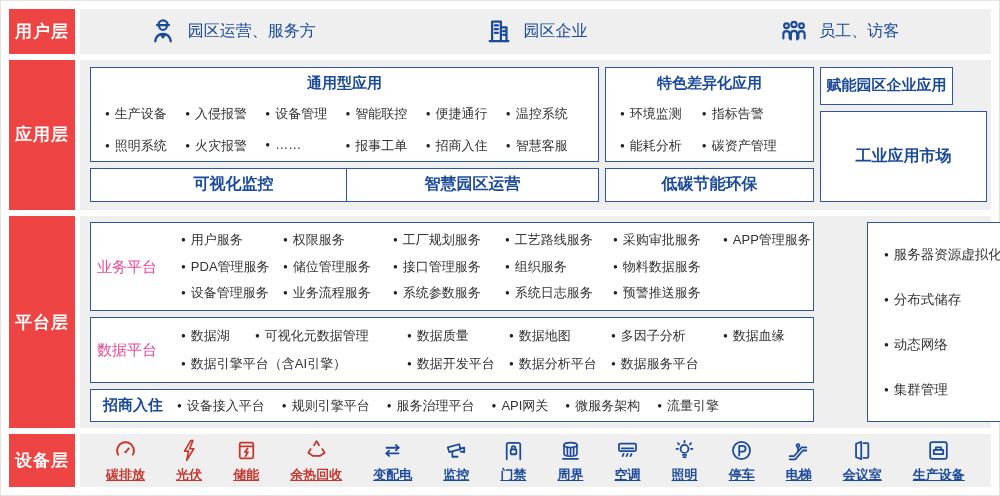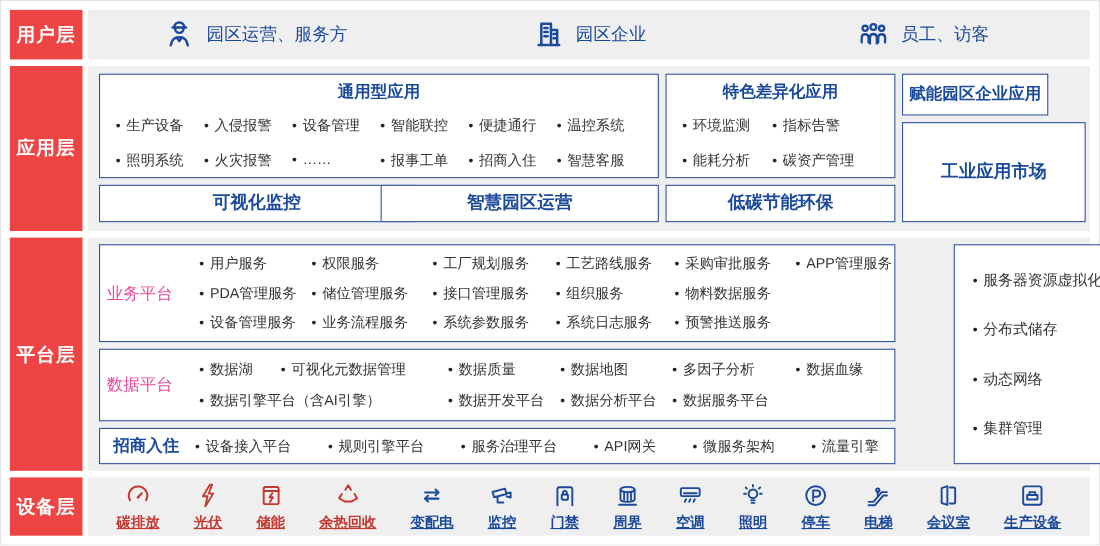--- a/index.html
+++ b/index.html
@@ -31,21 +31,21 @@
   .general-grid{display:grid;grid-template-columns:repeat(6,1fr);row-gap:14px;padding:12px 12px 0 14px;}
   .special-grid{display:grid;grid-template-columns:auto auto;column-gap:20px;row-gap:14px;justify-content:start;padding:12px 8px 0 14px;}
   
   .sub-label{position:absolute;left:6px;top:50%;transform:translateY(-50%);font-size:15px;font-weight:normal;color:#ec4899;white-space:nowrap;}
   .rows-wrap{position:absolute;left:90px;right:6px;top:0;bottom:0;display:flex;flex-direction:column;justify-content:space-evenly;}
   .biz-grid{display:grid;grid-template-columns:102px 110px 112px 108px 110px auto;}
   .data-grid-1{display:grid;grid-template-columns:74px 152px 102px 102px 112px auto;}
   .data-grid-2{display:grid;grid-template-columns:226px 102px 102px auto;}
   .tech-box{display:flex;align-items:center;padding-left:12px;}
   .tech-box .tlabel{font-size:15px;font-weight:bold;color:#1b4a9b;margin-right:14px;white-space:nowrap;}
-  .tech-row{display:flex;gap:33px;}
+  .tech-row{display:flex;gap:17px;}
   .infra-box{display:flex;flex-direction:column;justify-content:center;gap:27px;padding-left:16px;}
   .infra-box .item{font-size:13.5px;}
   
   .devices-content{display:flex;align-items:center;justify-content:space-between;padding:0 26px;}
   .dev{display:flex;flex-direction:column;align-items:center;gap:3px;text-decoration:underline;}
   .dev .dicon{width:25px;height:25px;display:inline-flex;}
   .dev .dlabel{font-size:13px;font-weight:bold;white-space:nowrap;}
   .dev-red{color:#c5382f;}
   .dev-blue{color:#1b4a9b;}
 </style>

